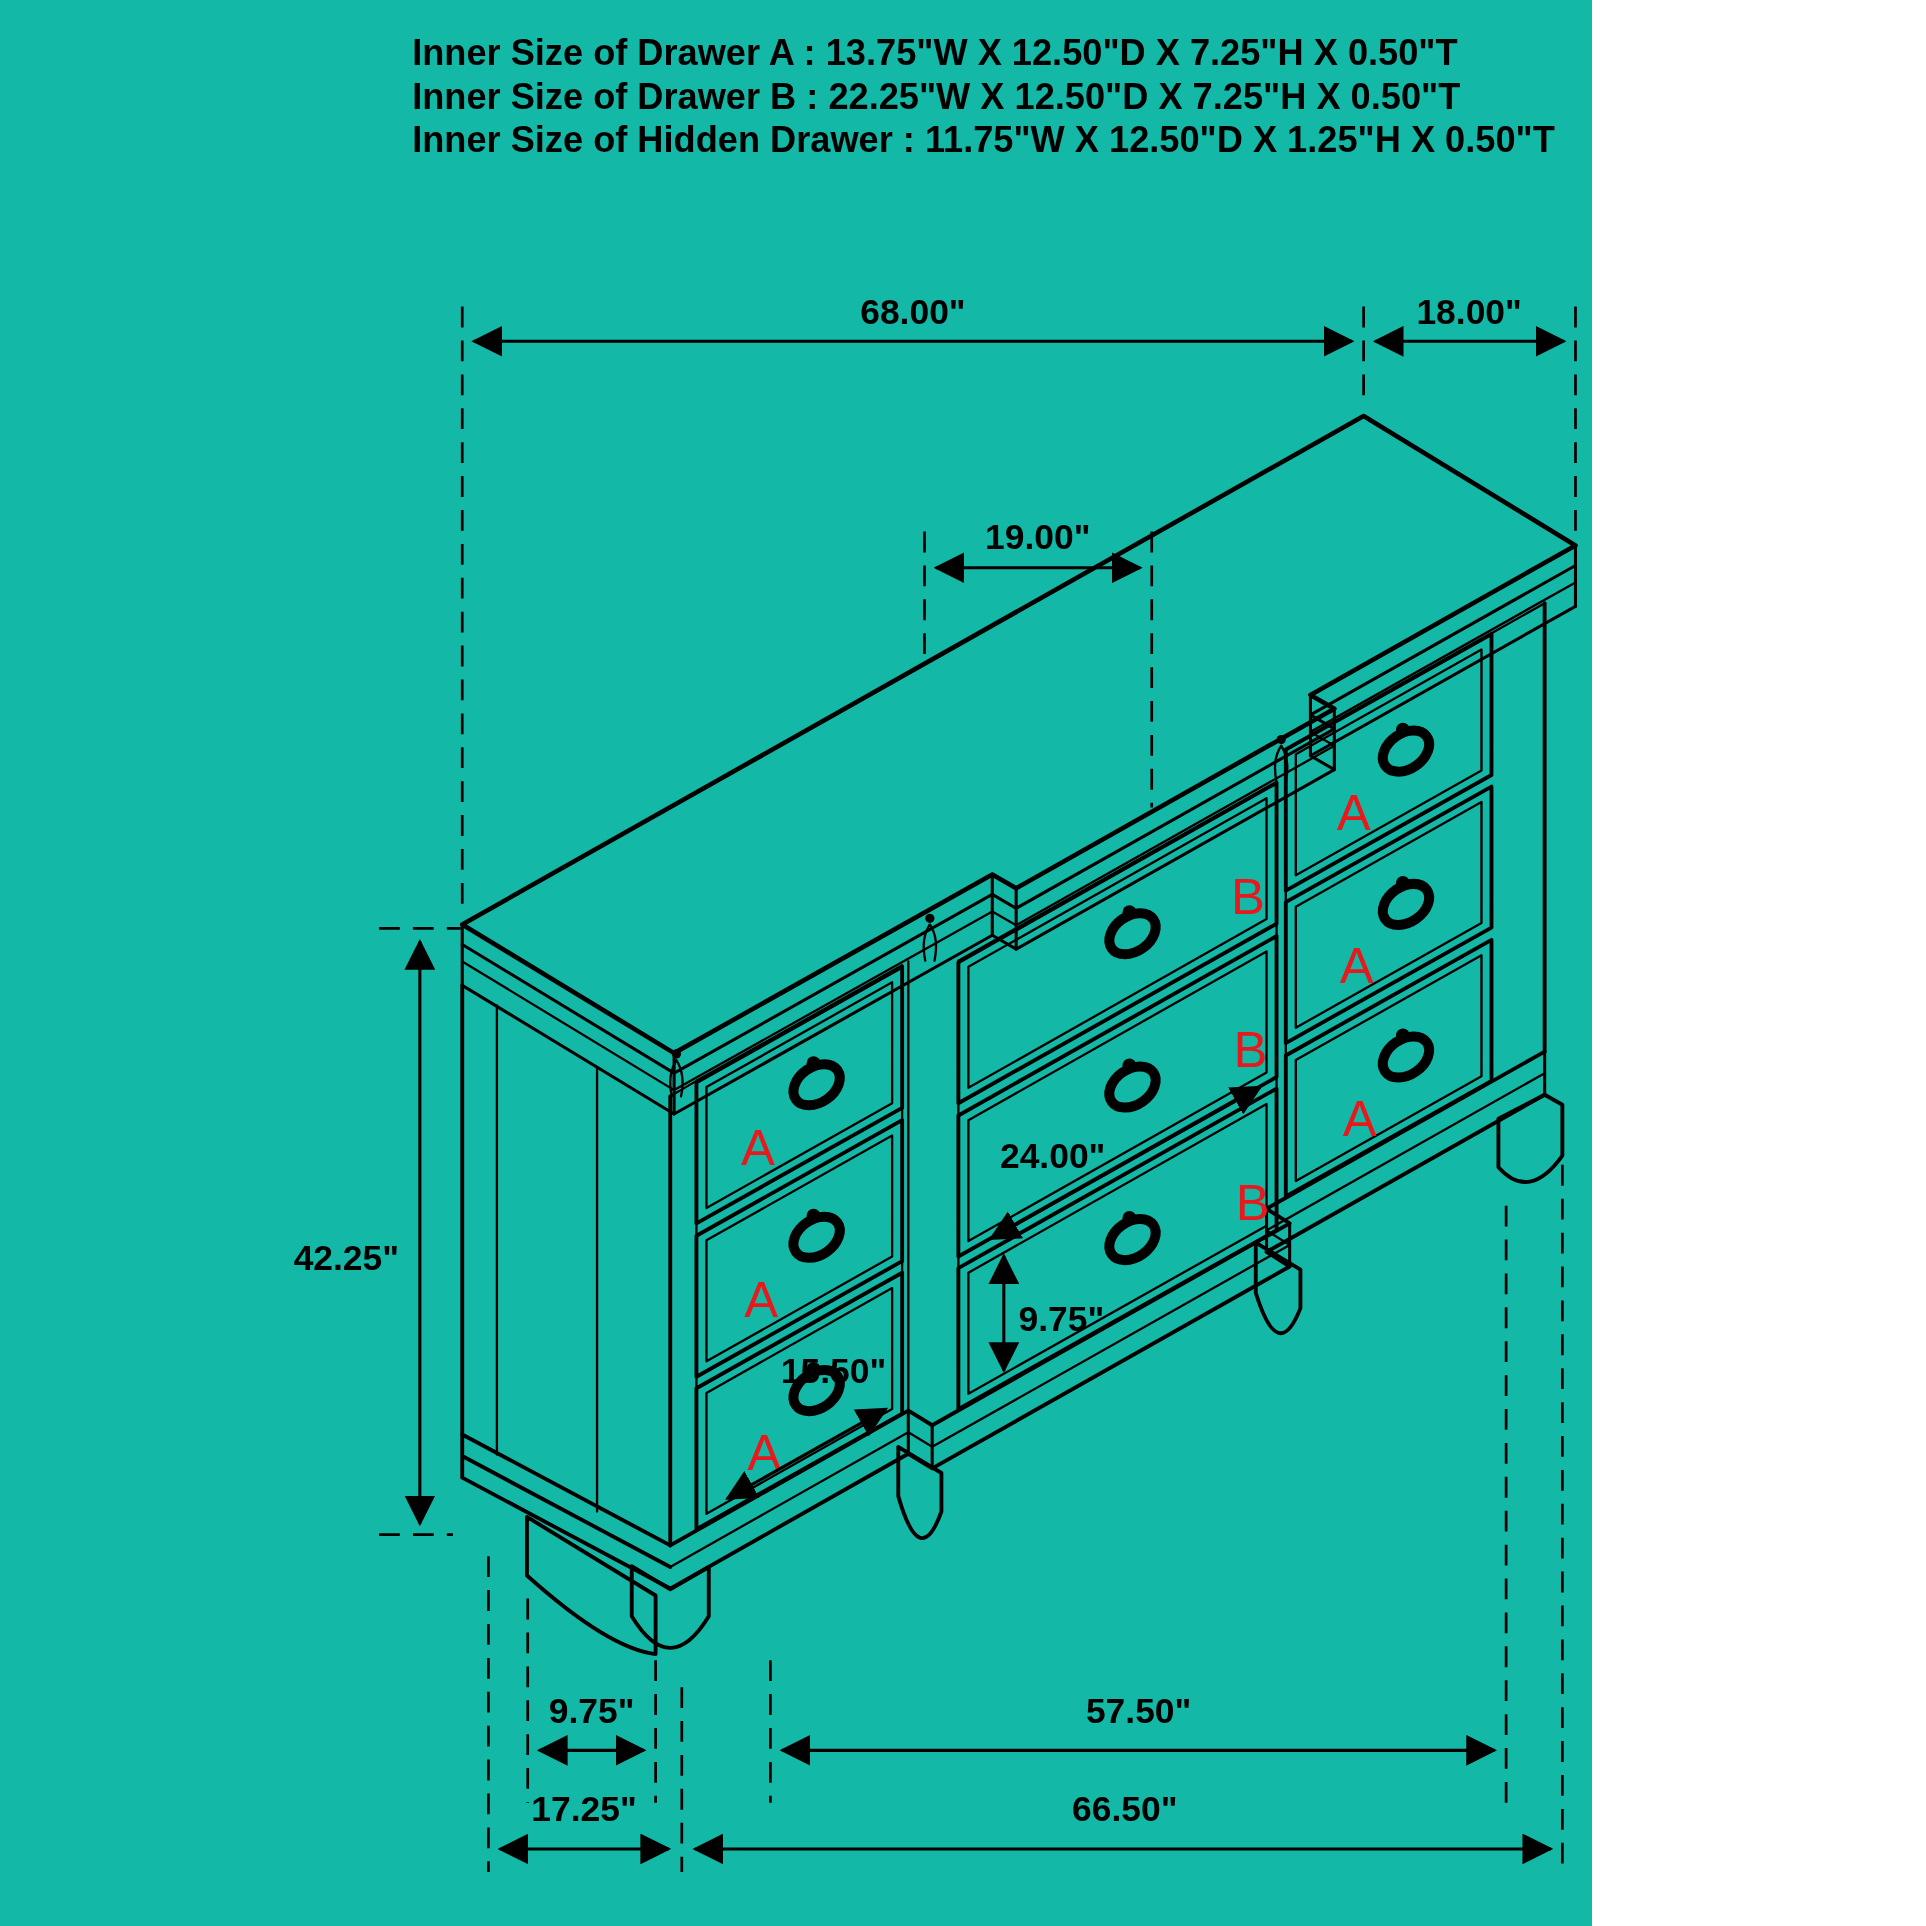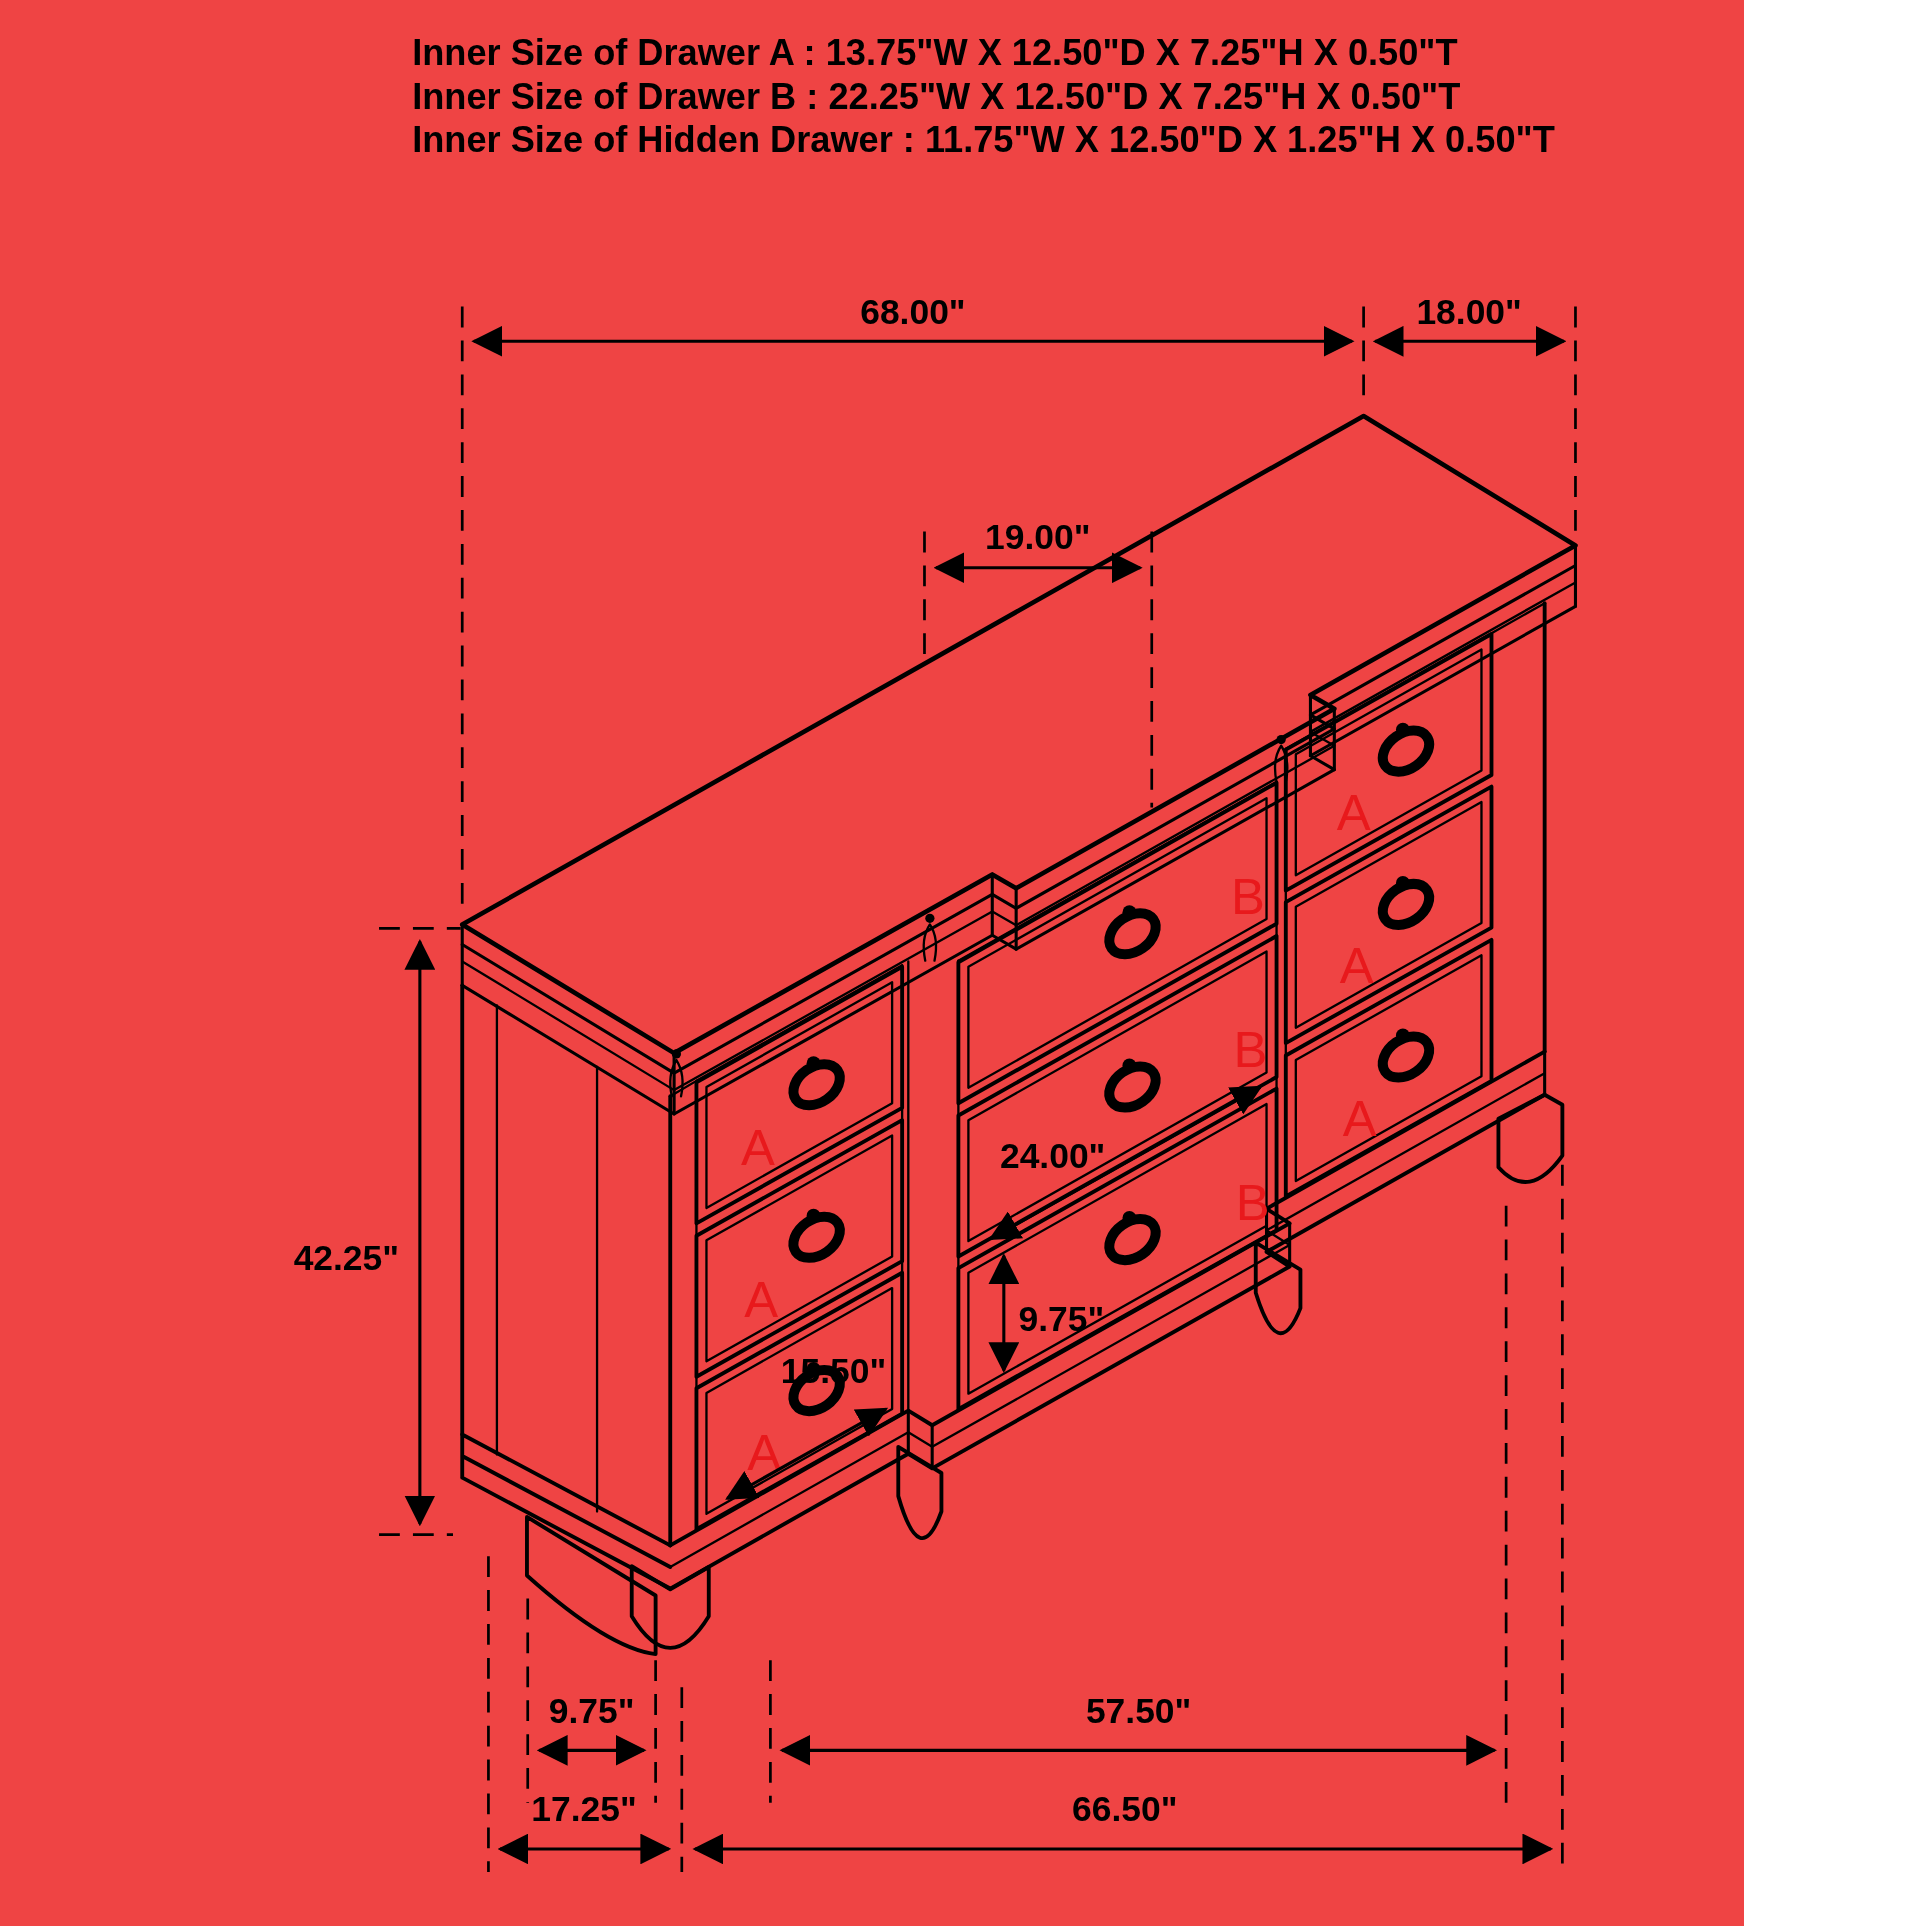--- a/index.html
+++ b/index.html
@@ -1,16 +1,16 @@
 <!DOCTYPE html>
 <html style="font-size:12.3px"><head>
 <meta charset="utf-8">
 <style>
   html,body{margin:0;padding:0;background:#ffffff;}
-  .stage{position:relative;width:1744px;height:1926px;background:#ef4444;overflow:hidden;
+  .stage{position:relative;width:1592px;height:1926px;background:#14b8a6;overflow:hidden;
          font-family:"Liberation Sans", sans-serif;text-align:center;}
   svg{position:absolute;left:0;top:0;}
   text{font-family:"Liberation Sans", sans-serif;}
   .hdr{font-size:47px;font-weight:bold;fill:#000;}
   .dim{font-size:46px;font-weight:bold;fill:#000;}
   .redletter{font-size:66px;font-weight:400;fill:#e8191c;}
   .ln{stroke:#000;fill:none;stroke-linejoin:round;stroke-linecap:round;}
   .dash{stroke:#000;fill:none;stroke-width:3.5;stroke-dasharray:27 17;}
   .dimline{stroke:#000;fill:none;stroke-width:4;}
 </style>

